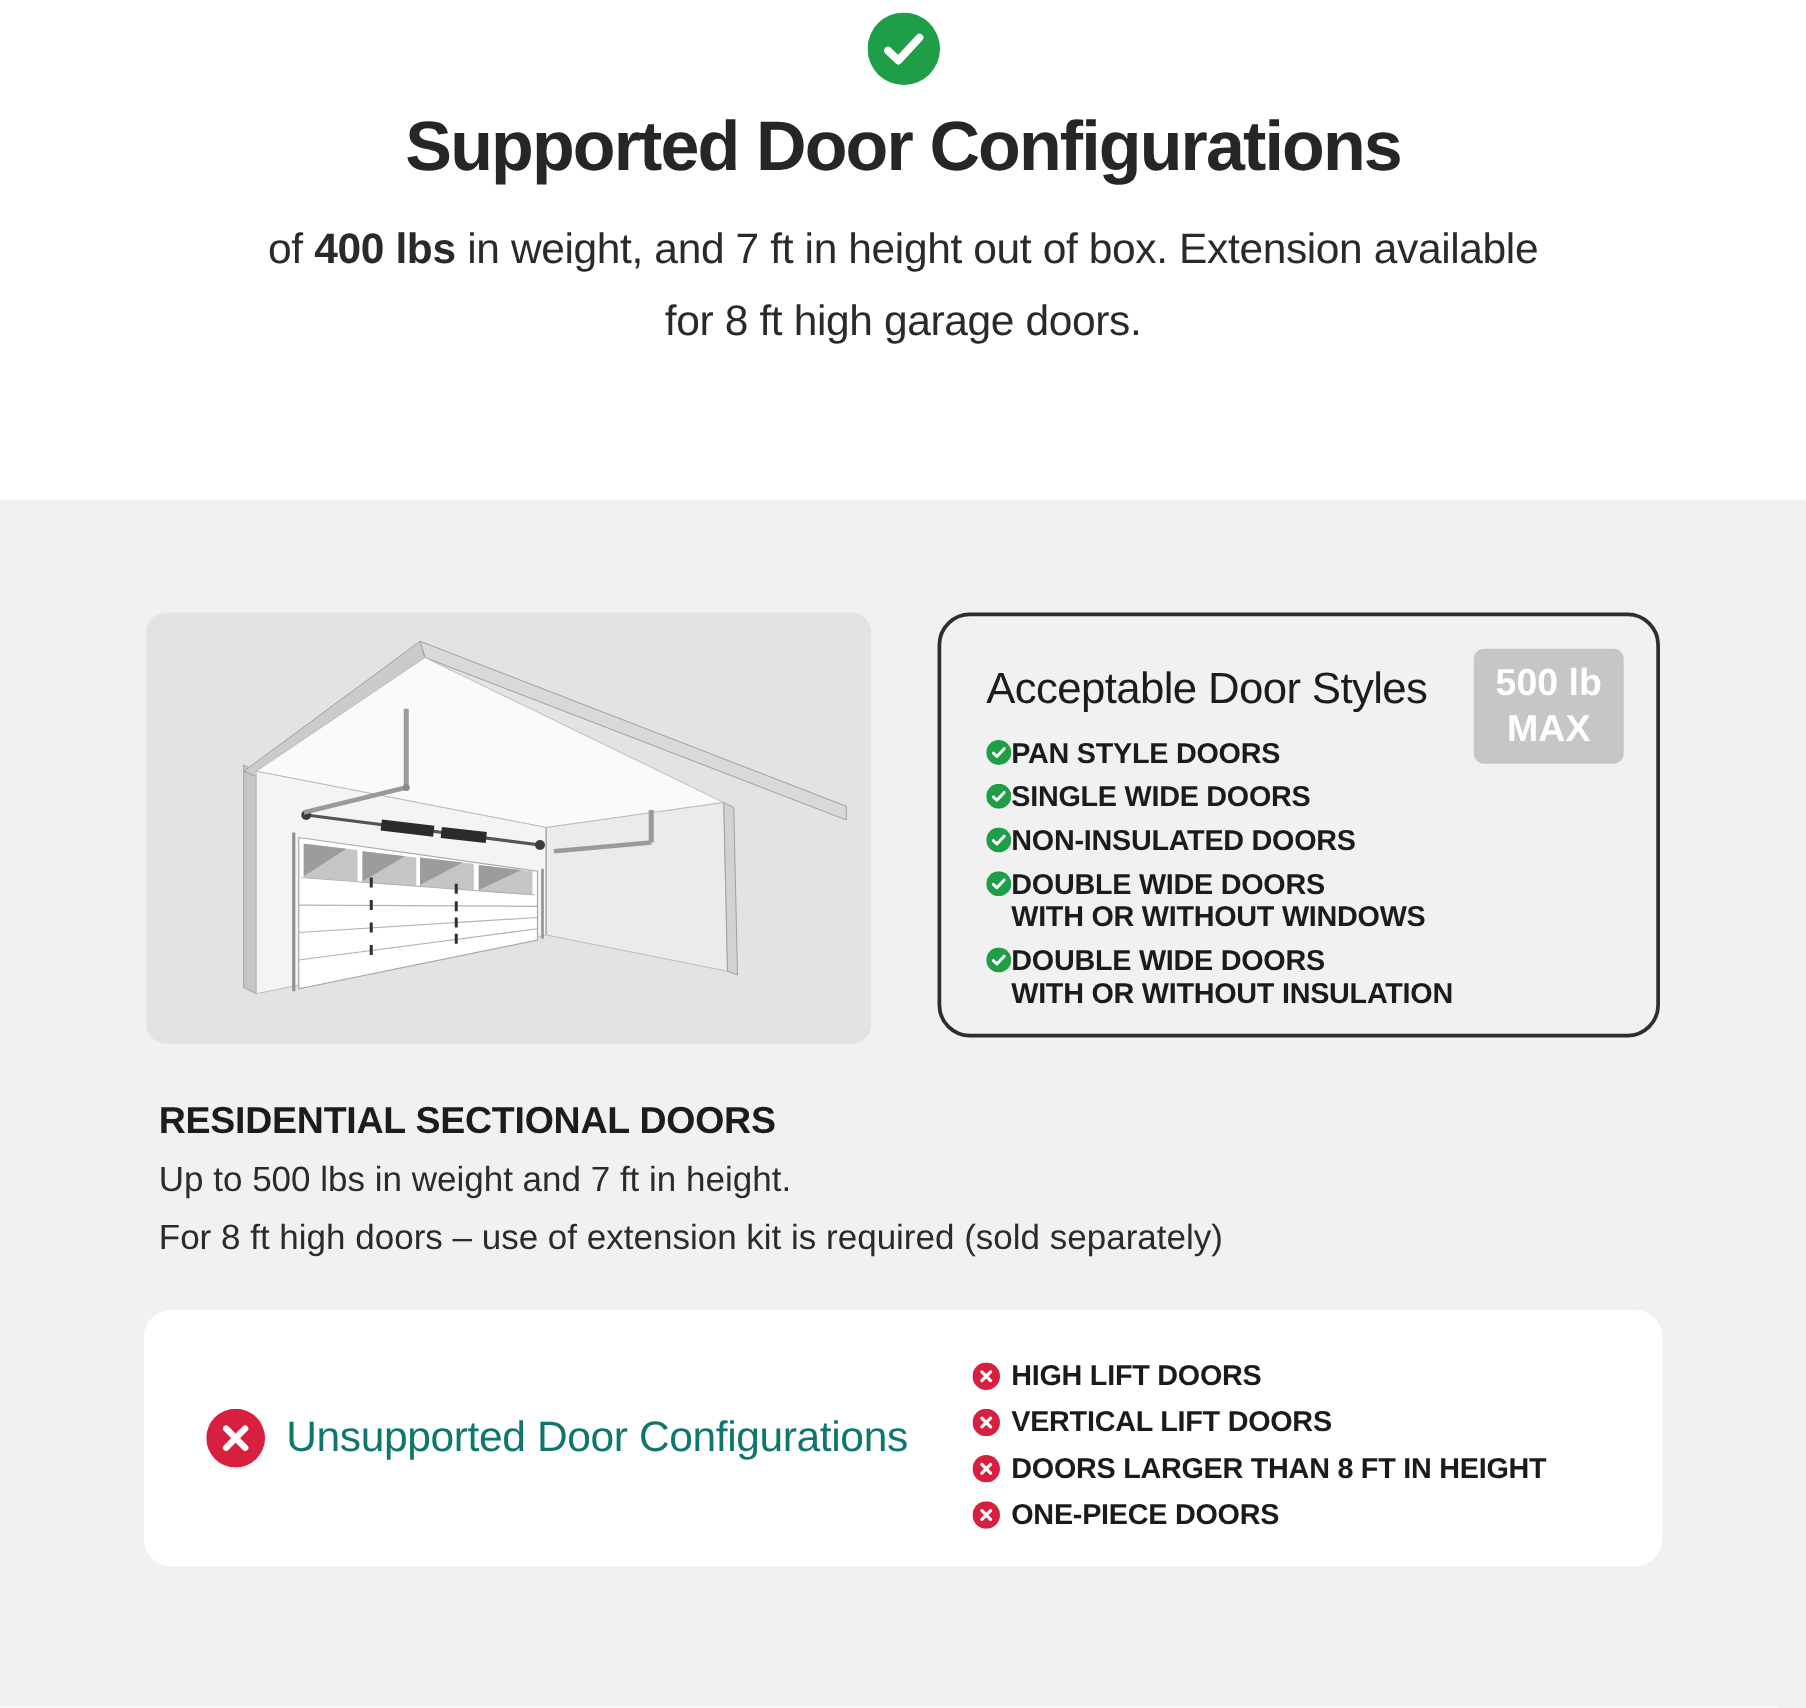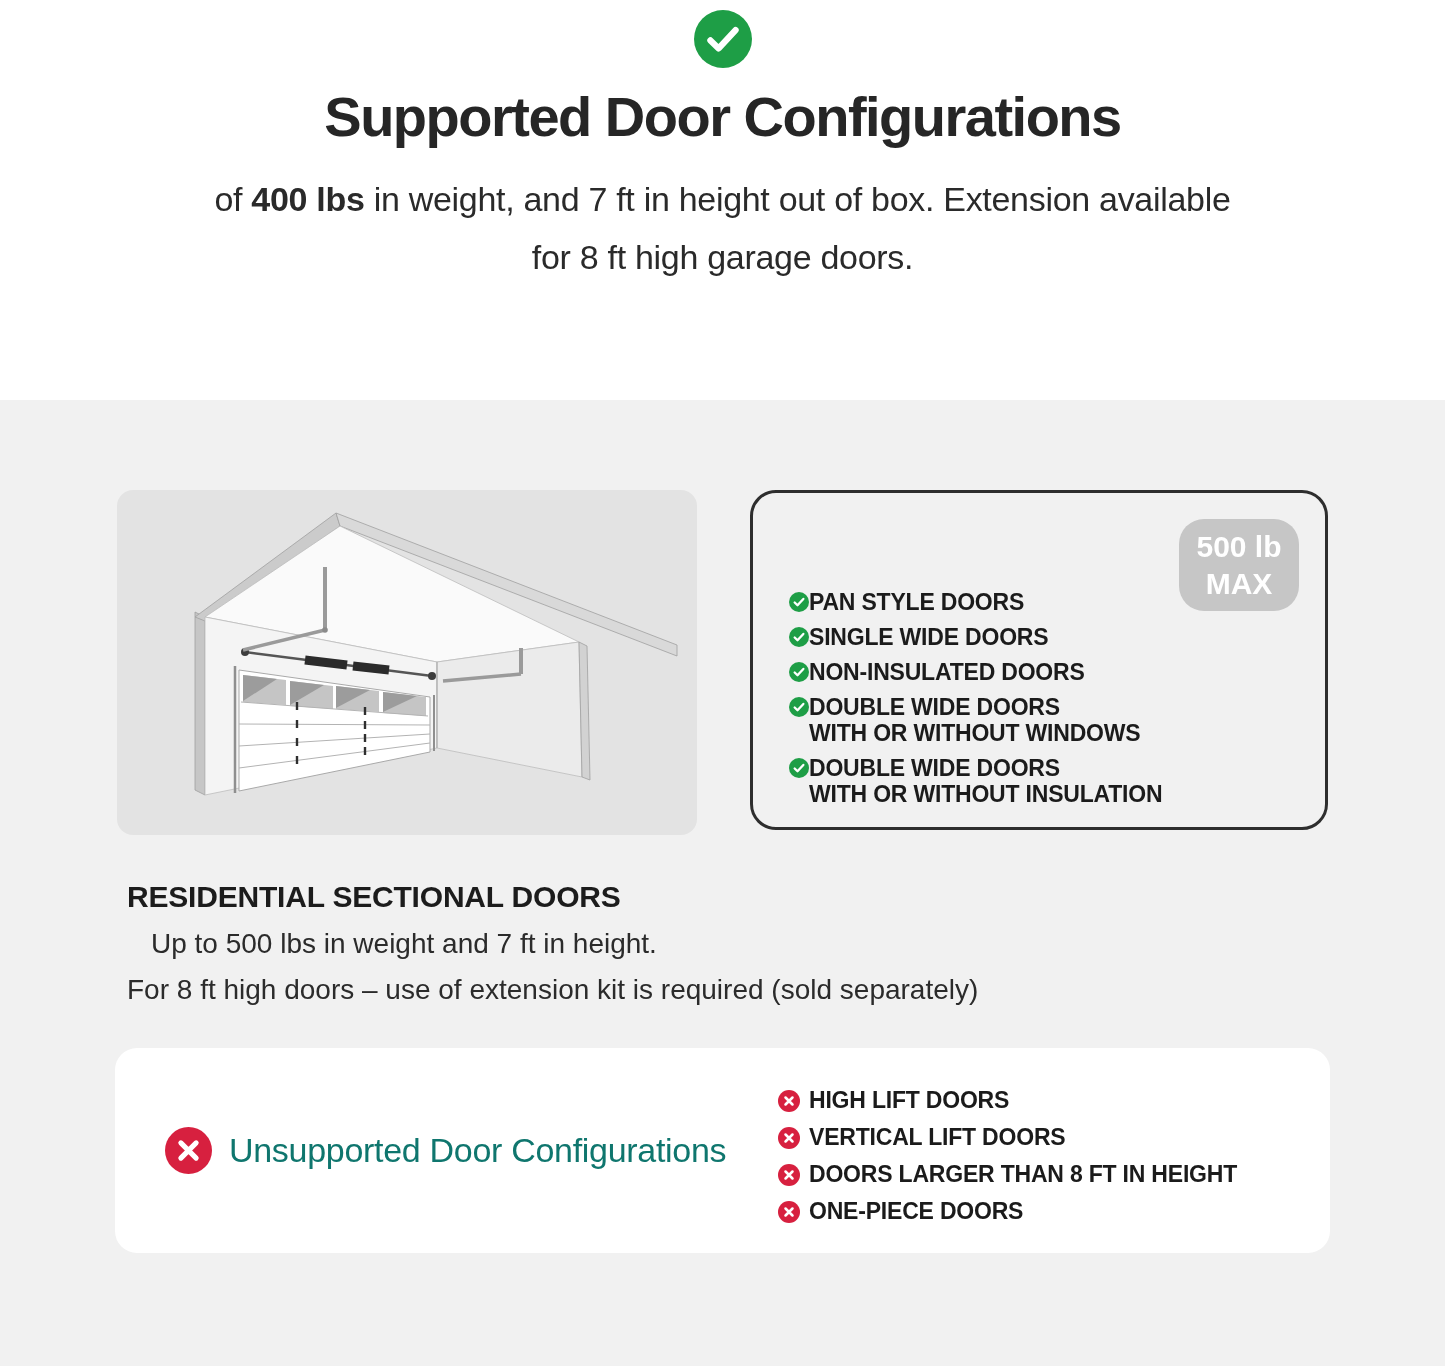--- a/index.html
+++ b/index.html
@@ -24,35 +24,35 @@
 
   .illus-card { position:absolute; left:117px; top:90px; width:580px; height:345px;
                 background:#e3e3e3; border-radius:16px; overflow:hidden; }
   .illus-card svg { display:block; }
 
   .styles-box { position:absolute; left:750px; top:90px; width:578px; height:340px;
                 background:#f1f1f1; border:3px solid #2e2e2e; border-radius:26px; }
   .styles-title { position:absolute; left:36px; top:38px; font-size:35px;
                   letter-spacing:-0.5px; color:#1c1c1c; }
   .weight-badge { position:absolute; right:26px; top:26px; width:120px; height:92px;
-                  background:#c6c6c6; border-radius:25px; display:flex; flex-direction:column;
+                  background:#c6c6c6; border-radius:8px; display:flex; flex-direction:column;
                   align-items:center; justify-content:center; color:#ffffff;
                   font-weight:bold; font-size:30px; line-height:37px; }
   .acc-list { position:absolute; left:36px; top:96px; list-style:none; }
   .acc-item { display:flex; align-items:flex-start; margin-bottom:9px; }
   .acc-item .ic { flex:none; width:20px; height:20px; margin-top:3px; }
   .acc-item .ic svg { width:20px; height:20px; display:block; }
   .acc-item .txt { font-weight:bold; font-size:23px; line-height:26px;
                    letter-spacing:-0.2px; color:#1b1b1b; }
   .acc-item .txt span { display:block; }
 
   .res-heading { position:absolute; left:127px; top:480px; font-size:30px; font-weight:bold;
                  letter-spacing:-0.2px; color:#1c1c1c; }
   .res-line { position:absolute; left:127px; font-size:28px; color:#2b2b2b; white-space:nowrap; }
-  .res-line1 { top:528px;margin-left:24px; }
+  .res-line1 { top:528px; }
   .res-line2 { top:574px; }
 
   .unsup-box { position:absolute; left:115px; top:648px; width:1215px; height:205px;
                background:#ffffff; border-radius:22px; }
   .unsup-left { position:absolute; left:50px; top:0; height:100%;
                 display:flex; align-items:center; gap:17px; }
   .unsup-left .x-big { width:47px; height:47px; flex:none; }
   .unsup-left .x-big svg { width:47px; height:47px; display:block; }
   .unsup-title { font-size:34px; letter-spacing:-0.3px; color:#0f766e; white-space:nowrap; }
   .unsup-list { position:absolute; left:663px; top:39px; list-style:none; }
@@ -141,20 +141,21 @@
         <line x1="208" y1="77" x2="208" y2="140" stroke="#9a9a9a" stroke-width="4"></line>
         <line x1="208" y1="140" x2="126" y2="160" stroke="#9a9a9a" stroke-width="3.5"></line>
         <circle cx="208" cy="140" r="2.8" fill="#8a8a8a"></circle>
 
         <line x1="404" y1="158" x2="404" y2="184" stroke="#9a9a9a" stroke-width="4"></line>
         <line x1="404" y1="184" x2="326" y2="191" stroke="#9a9a9a" stroke-width="3.5"></line>
       </svg>
     </div>
 
     <div class="styles-box">
+      <div class="styles-title">Acceptable Door Styles</div>
       <div class="weight-badge">
         <div>500 lb</div>
         <div>MAX</div>
       </div>
       <ul class="acc-list">
         <li class="acc-item">
           <span class="ic">
               <svg viewBox="0 0 24 24">
                 <circle cx="12" cy="12" r="12" fill="#1E9E46"></circle>
                 <path d="M6.8 12.6l3.4 3.3 7-7.6" fill="none" stroke="#fff" stroke-width="2.8" stroke-linecap="round" stroke-linejoin="round"></path>

